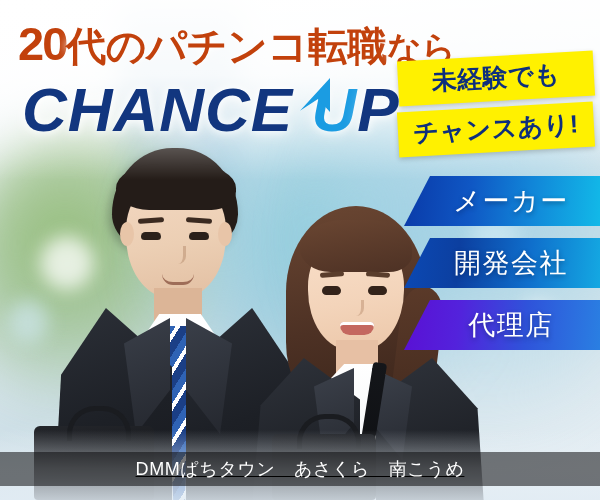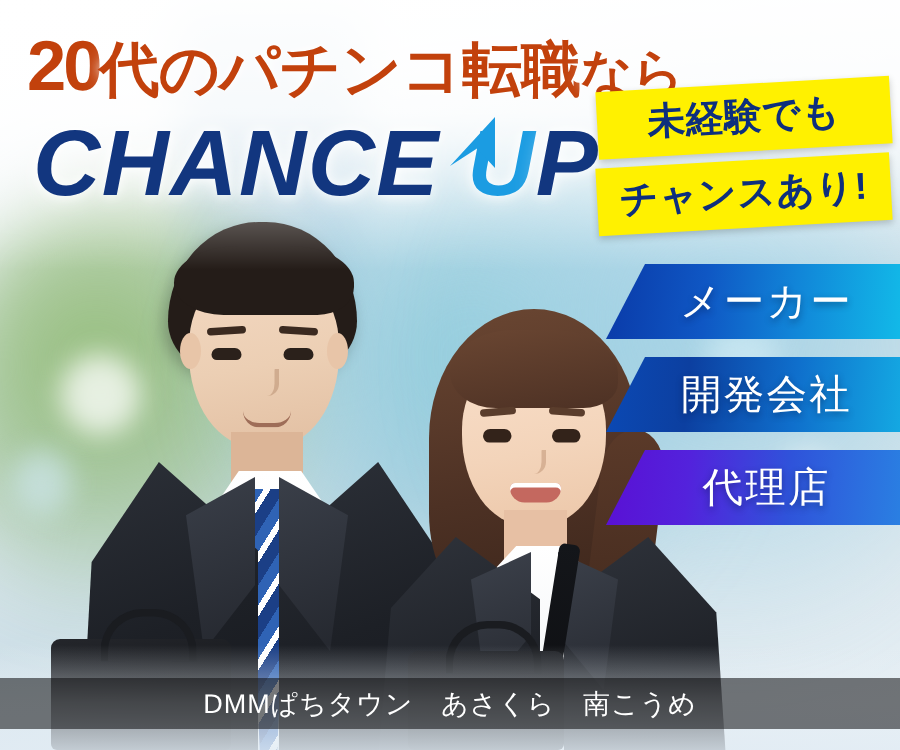--- a/index.html
+++ b/index.html
@@ -351,20 +351,21 @@
 
   
   .caption {
     position: absolute;
     left: 0; right: 0; bottom: 14px;
     height: 34px;
     background: rgba(12,12,14,.55);
     display: flex;
     align-items: center;
     justify-content: center;
+    text-decoration: underline;
   }
   .caption-text {
     color: #ffffff;
     font-size: 18px;
     letter-spacing: 0.6px;
     white-space: nowrap;
   }
 </style>
 </head>
 <body>

